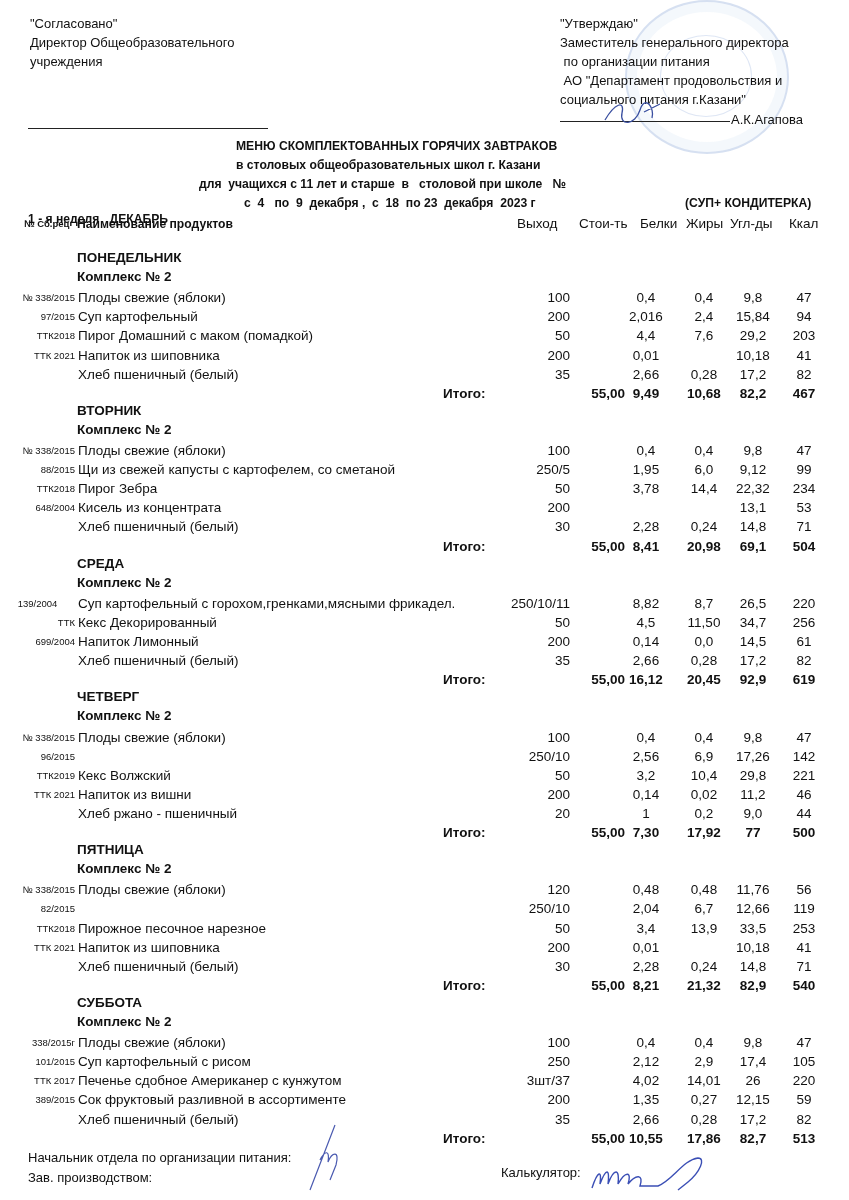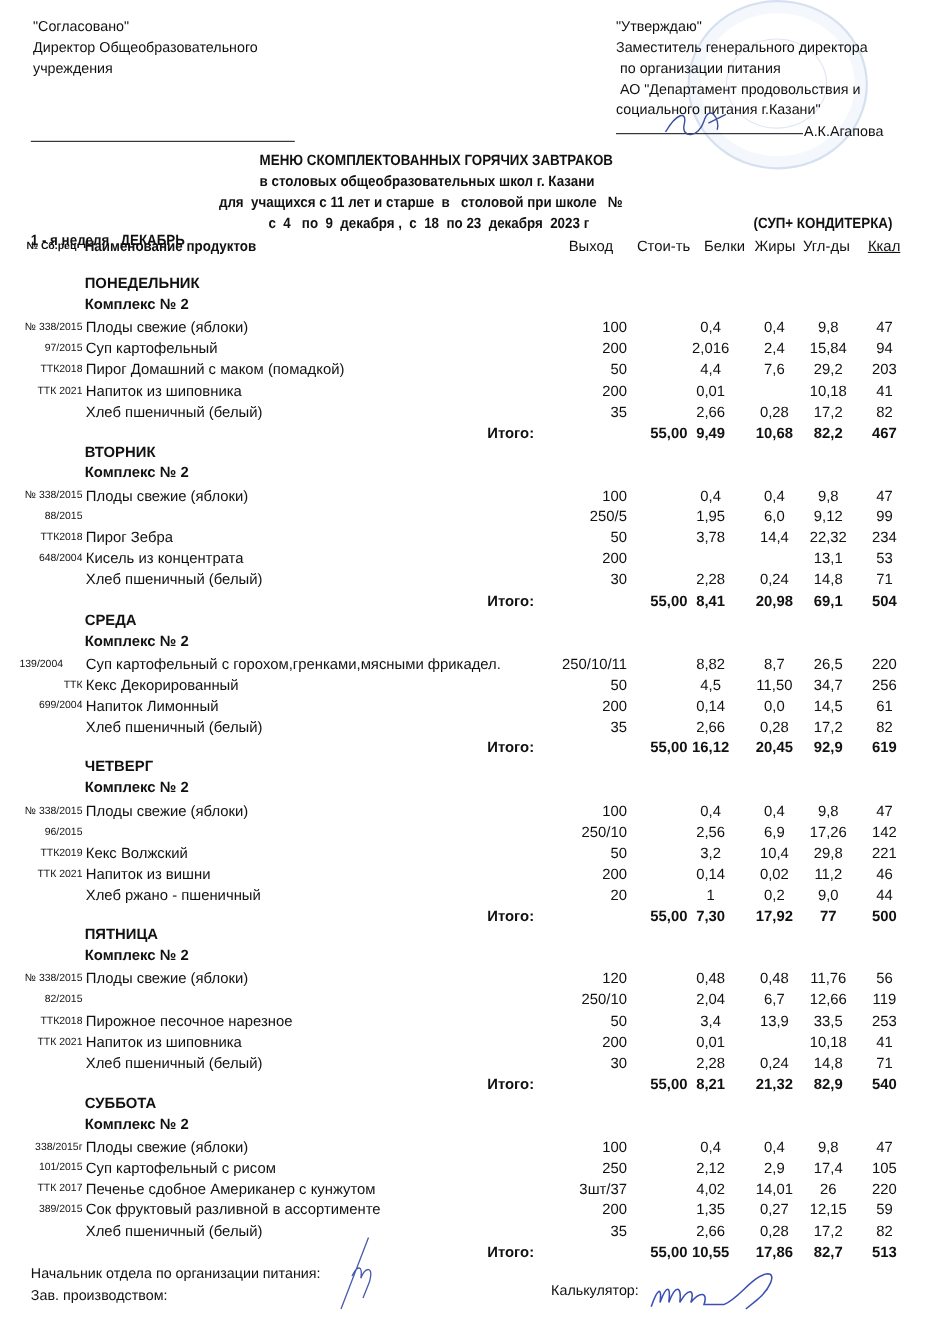--- a/index.html
+++ b/index.html
@@ -26,21 +26,21 @@
   .day-title { position: absolute; left: 77px; font-weight: bold; }
   .total-label { position: absolute; left: 443px; font-weight: bold; }
   .footer-left { left: 28px; font-size: 13px; line-height: 20px; }
   .calc-label { left: 501px; top: 1165px; font-size: 13px; }
   
   .hdr-yield { position: absolute; left: 517px; }
   .hdr-cost { position: absolute; left: 579px; }
   .hdr-prot { position: absolute; left: 640px; }
   .hdr-fat { position: absolute; left: 686px; }
   .hdr-carb { position: absolute; left: 730px; }
-  .hdr-kcal { position: absolute; left: 789px; text-decoration: underline; }
+  .hdr-kcal { position: absolute; left: 789px; }
   
   .n { position: absolute; text-align: right; }
   .n.yield { right: 279px; text-align: right; }
   .n.cost  { right: 224px; }
   .center-prot { position:absolute; left:610px; width:72px; text-align:center; }
   .center-fat { position:absolute; left:682px; width:44px; text-align:center; }
   .center-carb { position:absolute; left:724px; width:58px; text-align:center; }
   .center-kcal { position:absolute; left:784px; width:40px; text-align:center; }
 </style>
 </head>
@@ -150,20 +150,21 @@
       <span class="abs" style="left:0;width:75px;text-align:right;font-size:9.5px;overflow:hidden">№ 338/2015</span>
       <span class="abs" style="left:78px">Плоды свежие (яблоки)</span>
       <span class="n yield">100</span>
       <span class="center-prot">0,4</span>
       <span class="center-fat">0,4</span>
       <span class="center-carb">9,8</span>
       <span class="center-kcal">47</span>
     </div>
     <div class="row item" style="top: 460.1px;">
       <span class="abs" style="left:0;width:75px;text-align:right;font-size:9.5px;overflow:hidden">88/2015</span>
+      <span class="abs" style="left:78px">Щи из свежей капусты с картофелем, со сметаной</span>
       <span class="n yield">250/5</span>
       <span class="center-prot">1,95</span>
       <span class="center-fat">6,0</span>
       <span class="center-carb">9,12</span>
       <span class="center-kcal">99</span>
     </div>
     <div class="row item" style="top: 479.2px;">
       <span class="abs" style="left:0;width:75px;text-align:right;font-size:9.5px;overflow:hidden">ТТК2018</span>
       <span class="abs" style="left:78px">Пирог Зебра</span>
       <span class="n yield">50</span>

